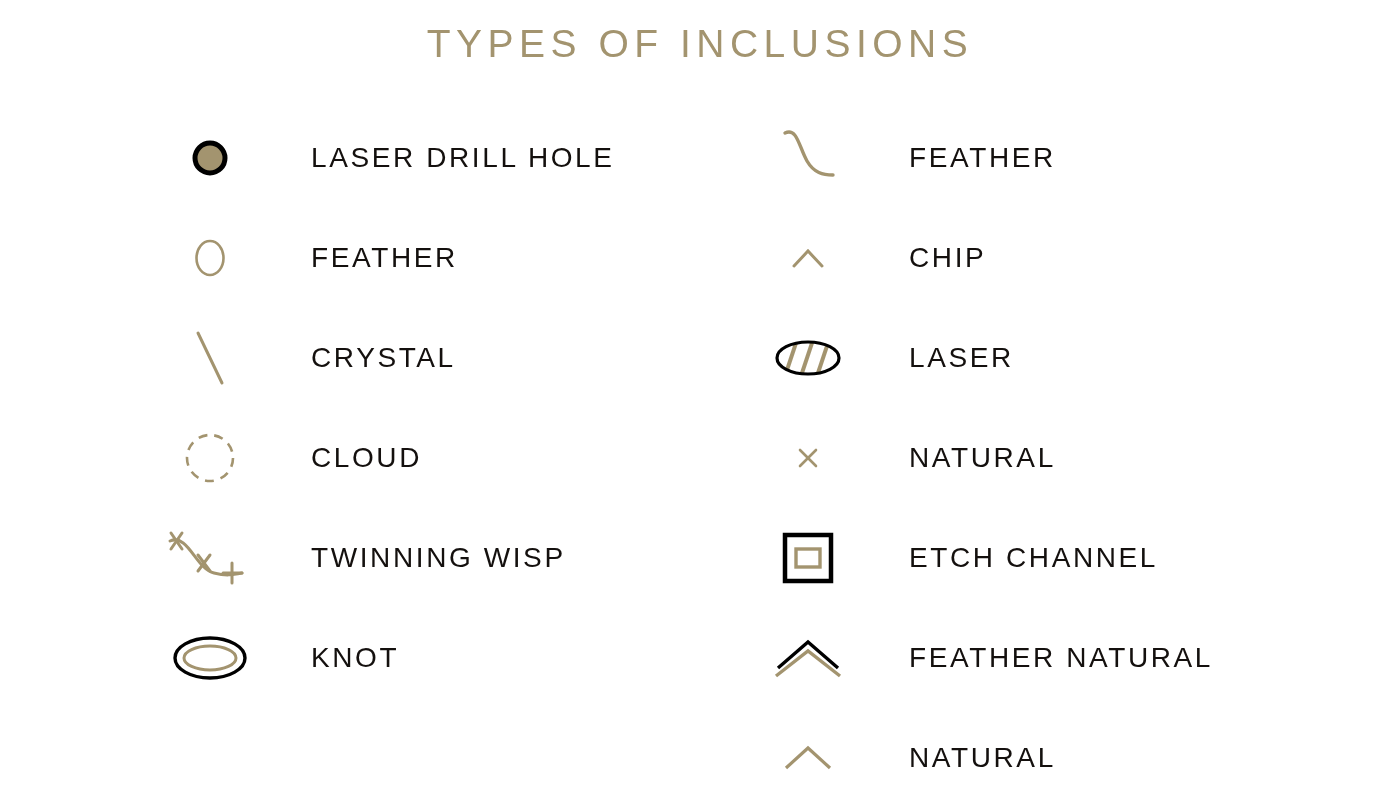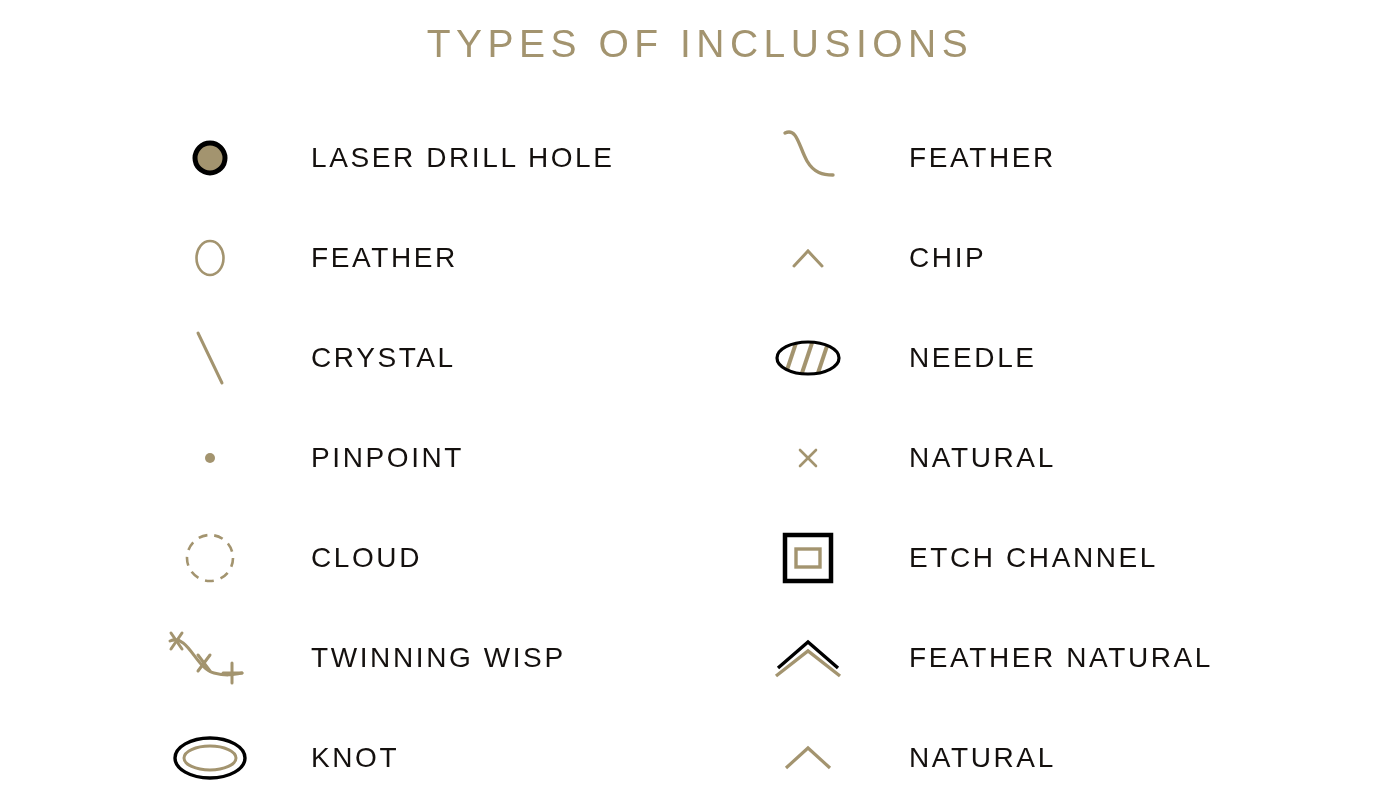--- a/index.html
+++ b/index.html
@@ -107,28 +107,20 @@
 
       <div class="row">
         <div class="icon-cell">
           <svg width="44" height="60" viewBox="0 0 44 60">
             <line x1="10" y1="5" x2="34" y2="55" stroke="#a3946f" stroke-width="3" stroke-linecap="round"></line>
           </svg>
         </div>
         <div class="label">CRYSTAL</div>
       </div>
 
-      <div class="row">
-        <div class="icon-cell">
-          <svg width="30" height="30" viewBox="0 0 30 30">
-            <circle cx="15" cy="15" r="5" fill="#a3946f"></circle>
-          </svg>
-        </div>
-        <div class="label">PINPOINT</div>
-      </div>
 
       <div class="row">
         <div class="icon-cell">
           <svg width="56" height="56" viewBox="0 0 56 56">
             <circle cx="28" cy="28" r="23" fill="none" stroke="#a3946f" stroke-width="2.6" stroke-dasharray="9 7" stroke-linecap="butt"></circle>
           </svg>
         </div>
         <div class="label">CLOUD</div>
       </div>
 
@@ -190,21 +182,21 @@
               </clipPath>
             </defs>
             <g clip-path="url(#cavityClip)" stroke="#a3946f" stroke-width="4">
               <line x1="12" y1="44" x2="26" y2="2"></line>
               <line x1="28" y1="44" x2="42" y2="2"></line>
               <line x1="44" y1="44" x2="58" y2="2"></line>
             </g>
             <ellipse cx="36" cy="23" rx="31" ry="16" fill="none" stroke="#000000" stroke-width="3.2"></ellipse>
           </svg>
         </div>
-        <div class="label">NEEDLE</div>
+        <div class="label">LASER</div>
       </div>
 
       <div class="row">
         <div class="icon-cell">
           <svg width="30" height="30" viewBox="0 0 30 30">
             <g stroke="#a3946f" stroke-width="2.6" stroke-linecap="round">
               <line x1="7" y1="7" x2="23" y2="23"></line>
               <line x1="23" y1="7" x2="7" y2="23"></line>
             </g>
           </svg>

